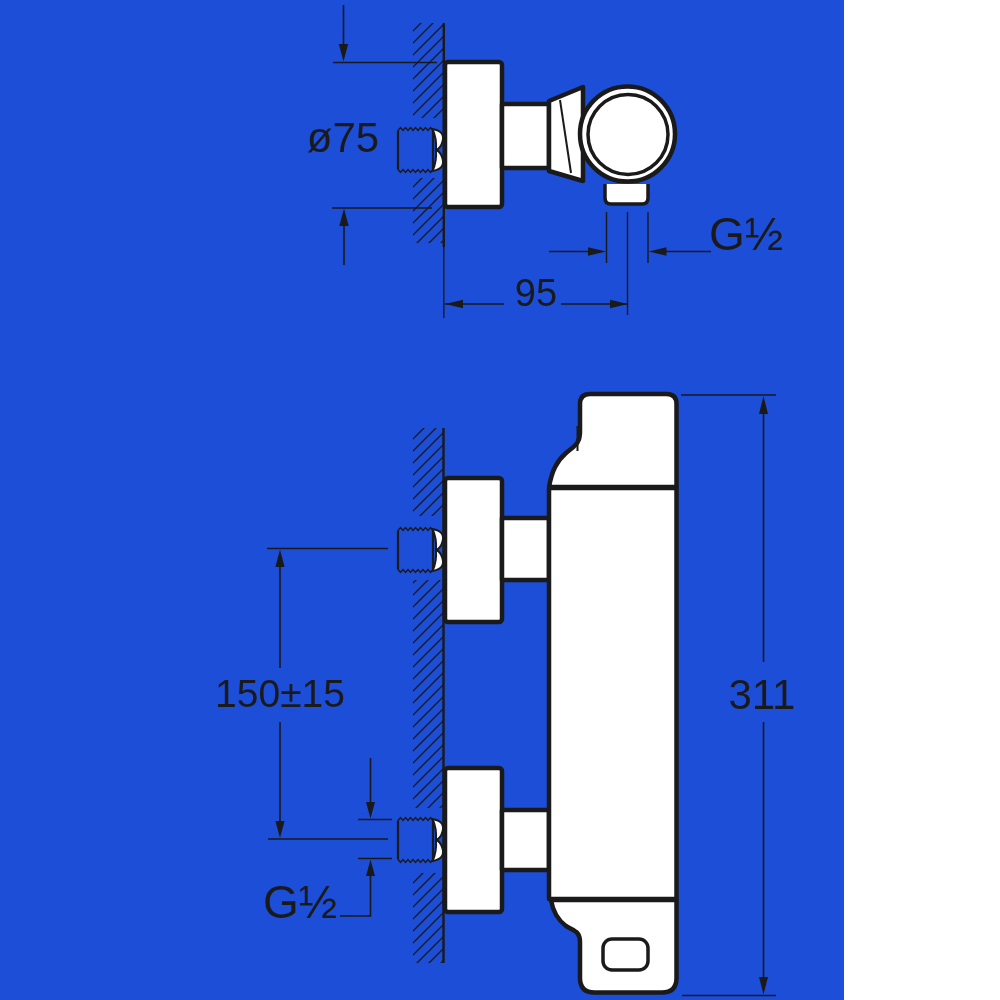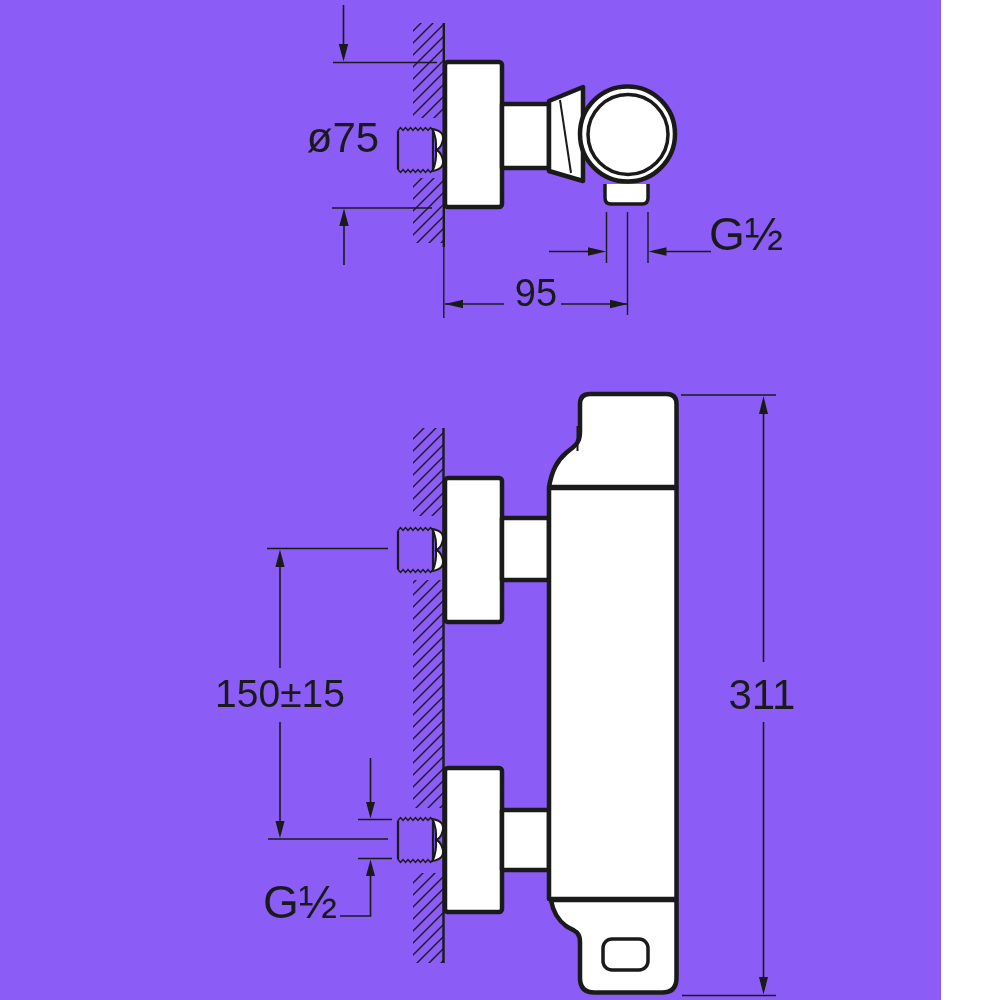--- a/index.html
+++ b/index.html
@@ -1,16 +1,16 @@
 <!DOCTYPE html>
 <html><head>
 <meta charset="utf-8">
 <style>
   html,body{margin:0;padding:0;background:#ffffff;}
-  .stage{position:relative;width:941px;height:1000px;background:#8b5cf6;overflow:hidden;}
+  .stage{position:relative;width:844px;height:1000px;background:#1d4ed8;overflow:hidden;}
   svg{display:block;}
   .outline{fill:#ffffff;stroke:#1a1a1a;stroke-width:4.5;stroke-linejoin:round;}
   .outline-m{fill:#ffffff;stroke:#1a1a1a;stroke-width:3.5;stroke-linejoin:round;}
   .edge{fill:none;stroke:#1a1a1a;stroke-width:2.2;}
   .wall{fill:none;stroke:#1a1a1a;stroke-width:2.4;}
   .thin{fill:none;stroke:#1a1a1a;stroke-width:1.4;}
   .shaft{fill:none;stroke:#1a1a1a;stroke-width:1.6;}
   .arrow{fill:#1a1a1a;stroke:none;}
   .innerline{fill:none;stroke:#1a1a1a;stroke-width:2;}
   text{font-family:"Liberation Sans","DejaVu Sans",sans-serif;fill:#1a1a1a;}

